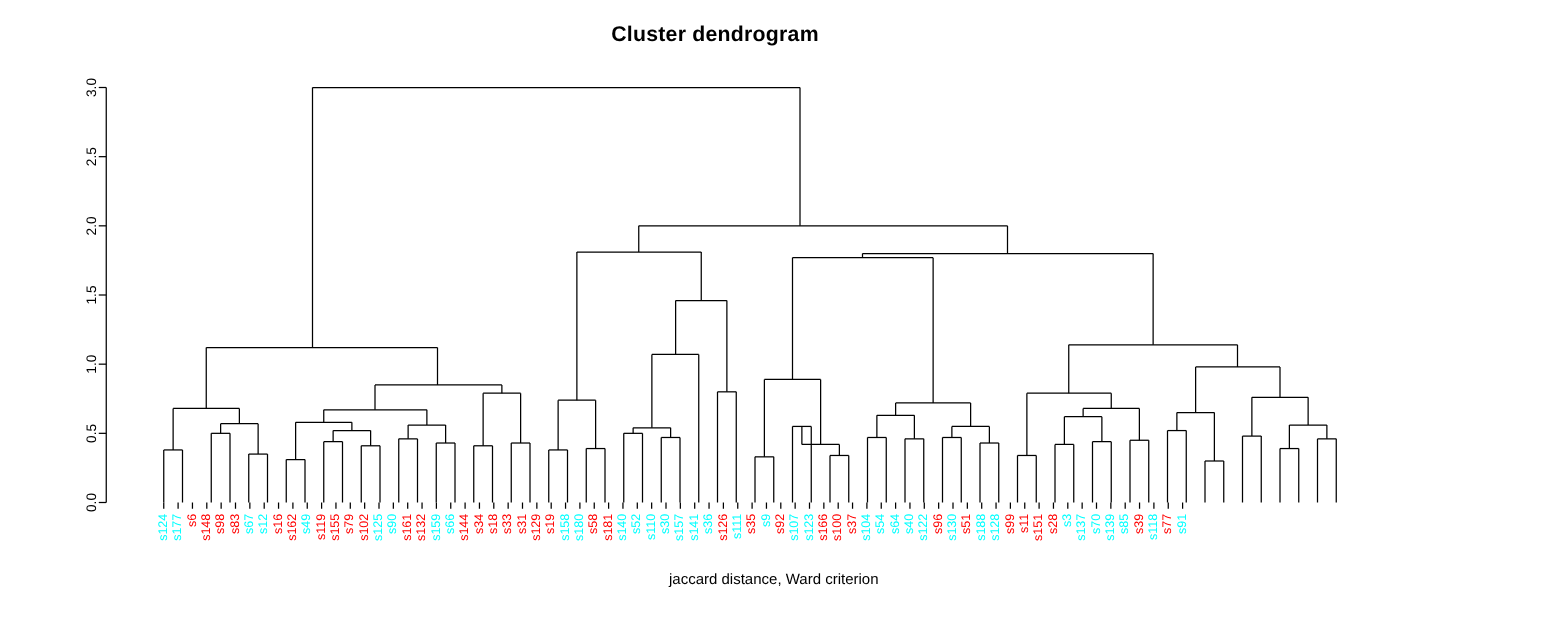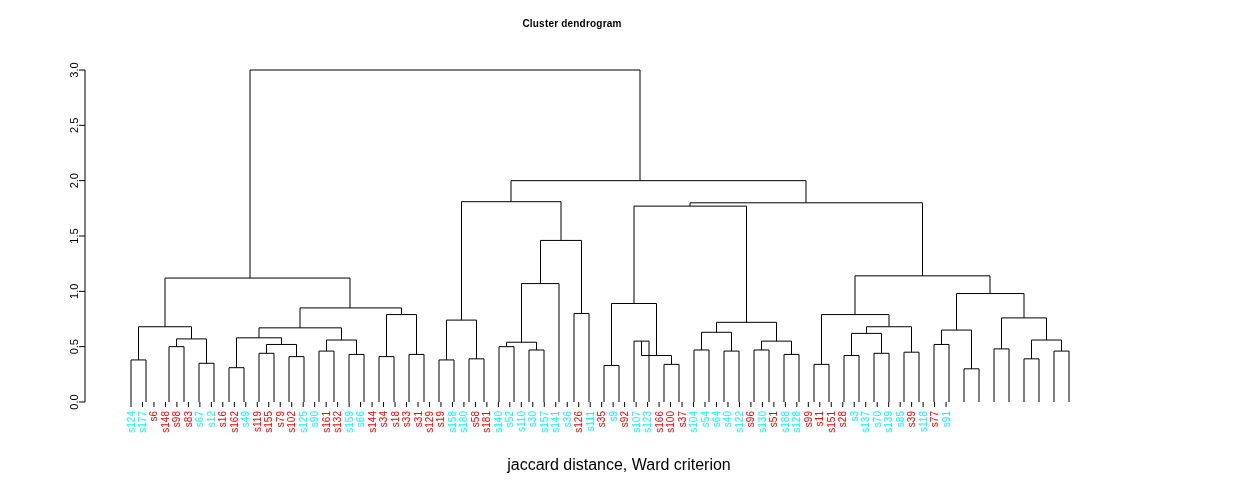--- a/index.html
+++ b/index.html
@@ -6,26 +6,26 @@
   body{
     width:1238px;height:500px;
     font-family:"Liberation Sans", sans-serif;
     color:#000000;
     overflow:hidden;
     position:relative;
   }
   #plot-root{position:absolute;left:0;top:0;width:1238px;height:500px;}
   #plot-title{
     position:absolute;left:0;top:18px;width:1144px;
-    text-align:center;font-size:10px;font-weight:bold;
+    text-align:center;font-size:17px;font-weight:bold;
     letter-spacing:.2px;
   }
   #x-caption{
     position:absolute;left:0;top:456px;width:1238px;
-    text-align:center;font-size:16px;
+    text-align:center;font-size:12px;
   }
   #chart-svg{position:absolute;left:0;top:0;}
   .axis-tick-label{
     font-size:11px;
     font-family:"Liberation Sans", sans-serif;
   }
   .leaf-label{
     font-size:10px;
     font-family:"Liberation Sans", sans-serif;
   }

